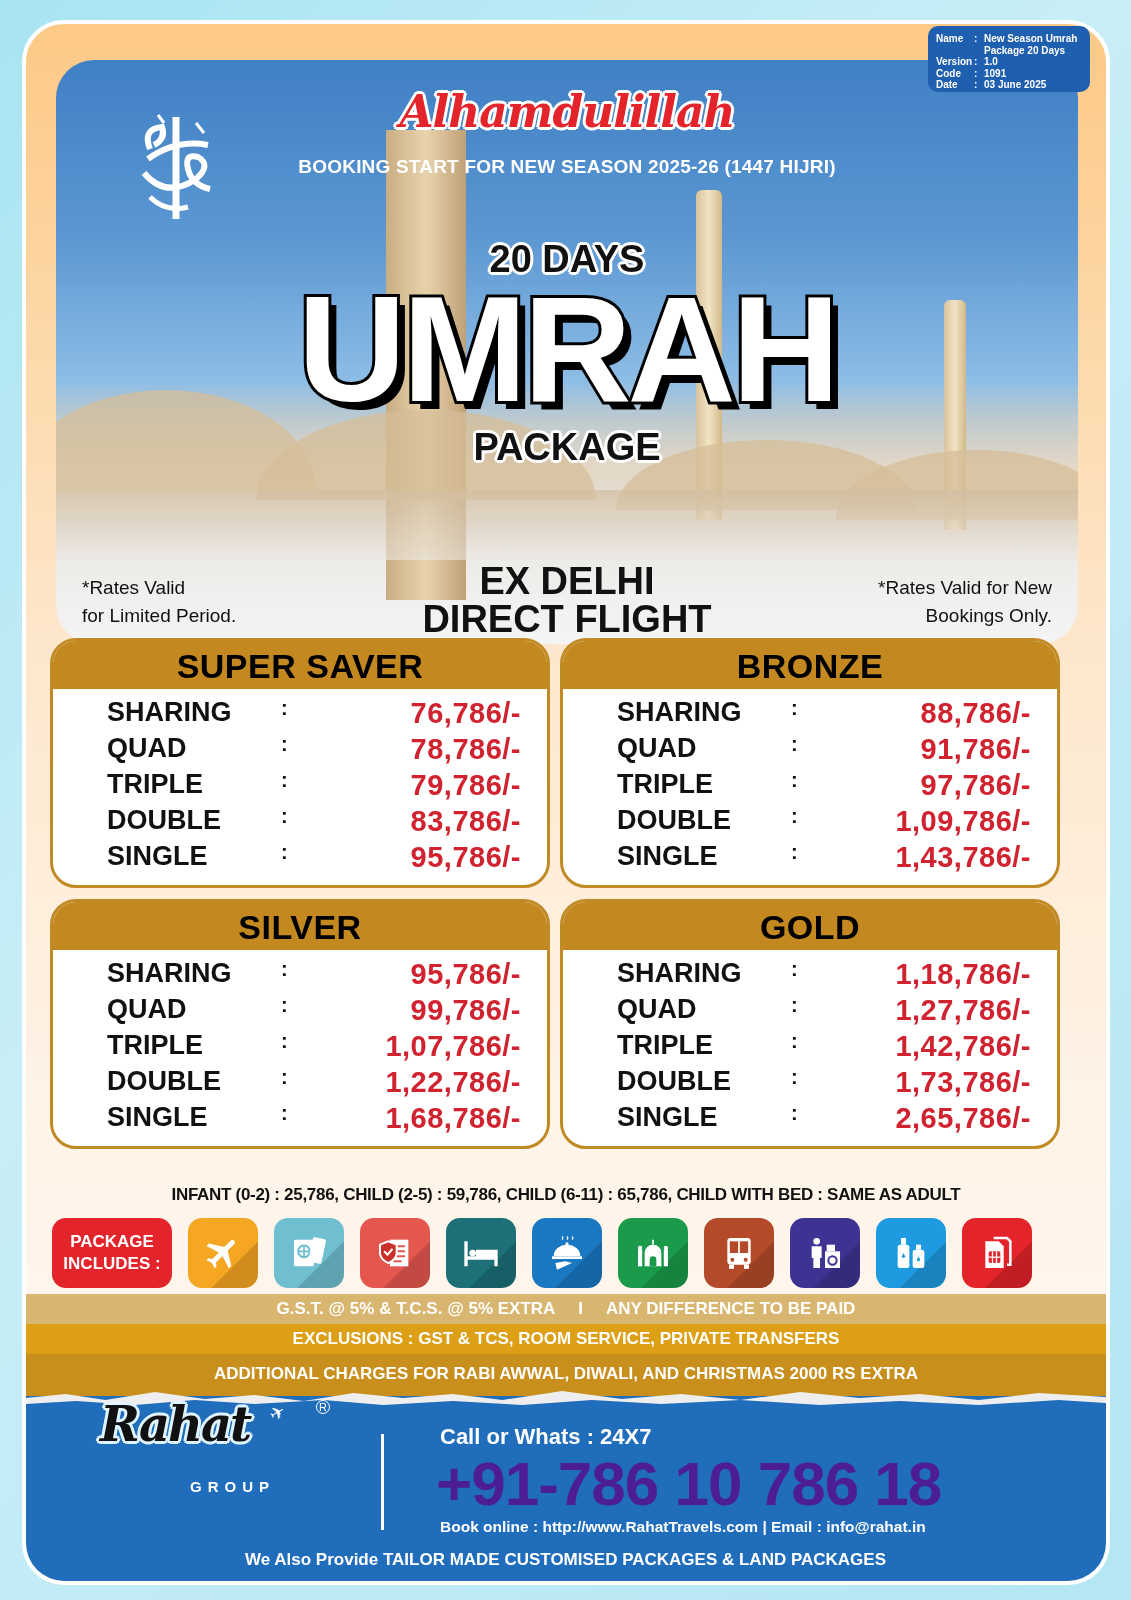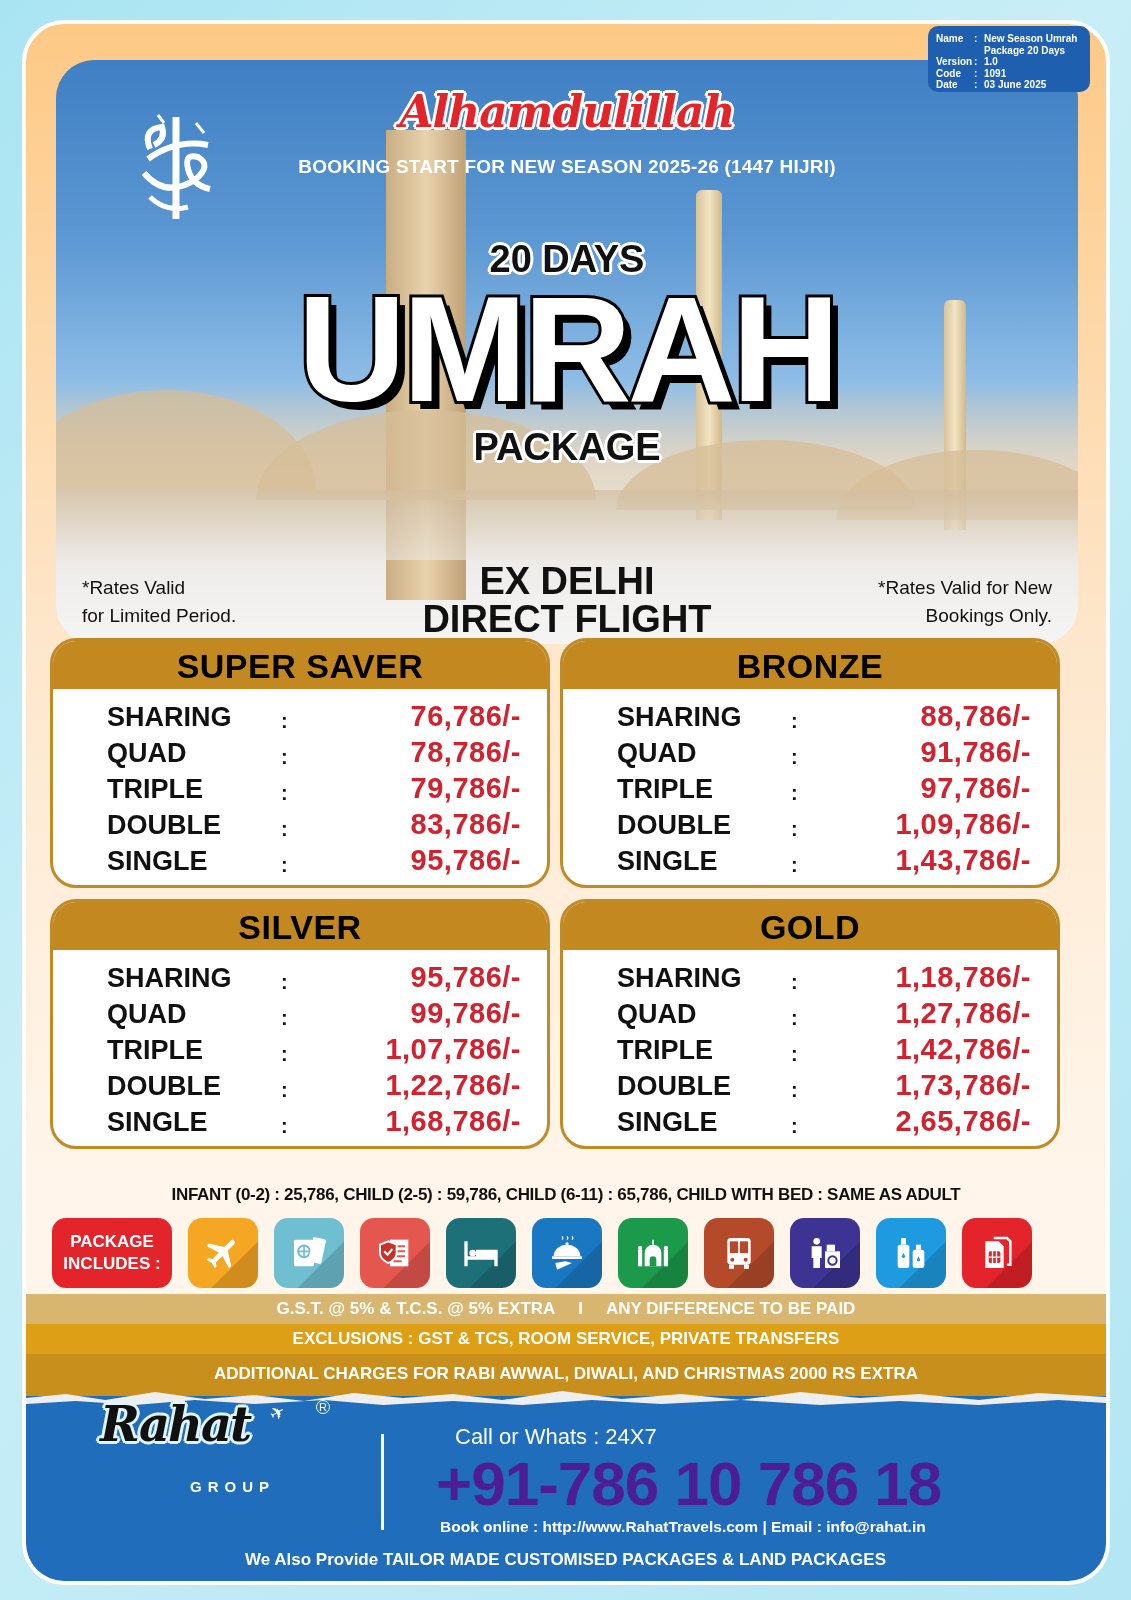--- a/index.html
+++ b/index.html
@@ -76,21 +76,21 @@
   
   .card {
     position: absolute; width: 500px; height: 250px;
     border: 3px solid #c08a25; border-radius: 26px; background: #ffffff; overflow: hidden;
   }
   .card-head {
     height: 48px; background: #c38920; color: #000000; text-align: center;
     font-size: 34px; font-weight: 900; line-height: 50px; letter-spacing: 0.5px;
   }
   .rows { padding: 8px 0 0 0; }
-  .row { display: flex; height: 36px; align-items: flex-end; font-size: 27px; font-weight: bold; }
+  .row { display: flex; height: 36px; align-items: flex-start; font-size: 27px; font-weight: bold; }
   .row .lbl { width: 228px; padding-left: 54px; color: #111; }
   .row .colon { width: 60px; font-size: 20px; color: #111; }
   .row .val { width: 180px; text-align: right; color: #d0232f; font-size: 29px; letter-spacing: 0.5px; }
   .extra {
     position: absolute; top: 1161px; left: 0; width: 100%; text-align: center;
     font-size: 17px; font-weight: bold; color: #111; letter-spacing: -0.3px;
   }
   
   .icons { position: absolute; top: 1194px; left: 26px; display: flex; gap: 16px; align-items: center; }
   .pkg-badge {
@@ -127,21 +127,21 @@
     font-family: "DejaVu Serif", serif; font-style: italic; font-weight: bold;
     font-size: 48px; color: #111; letter-spacing: -2px;
     text-shadow: 3px 0 0 #dff4ff, -3px 0 0 #dff4ff, 0 3px 0 #dff4ff, 0 -3px 0 #dff4ff, 2px 2px 0 #dff4ff, -2px -2px 0 #dff4ff, 2px -2px 0 #dff4ff, -2px 2px 0 #dff4ff;
     position: absolute; left: 30px; top: -4px;
   }
   .logo-group {
     position: absolute; left: 120px; top: 78px; color: #fff; font-size: 15px; font-weight: bold; letter-spacing: 6px;
   }
   .logo-reg { position: absolute; left: 246px; top: 0; color: #fff; font-size: 11px; border: 1px solid #fff; border-radius: 50%; width: 14px; height: 14px; text-align: center; line-height: 12px; }
   .divider { position: absolute; left: 381px; top: 1434px; width: 3px; height: 96px; background: #fff; z-index: 4; }
-  .call { position: absolute; left: 440px; top: 1424px; color: #fff; font-size: 22px; font-weight: normal; z-index: 4; margin-left: 15px; }
+  .call { position: absolute; left: 440px; top: 1424px; color: #fff; font-size: 22px; font-weight: bold; z-index: 4; }
   .phone { position: absolute; left: 436px; top: 1448px; color: #4c1d95; font-size: 62px; font-weight: bold; letter-spacing: -1px; z-index: 4; }
   .book { position: absolute; left: 440px; top: 1518px; color: #fff; font-size: 15.5px; font-weight: bold; z-index: 4; }
   .tailor { position: absolute; left: 0; top: 1550px; width: 100%; text-align: center; color: #fff; font-size: 17px; font-weight: bold; z-index: 4; }
 </style>
 </head>
 <body>
 
 <div class="frame">
 
   <div class="hero">

